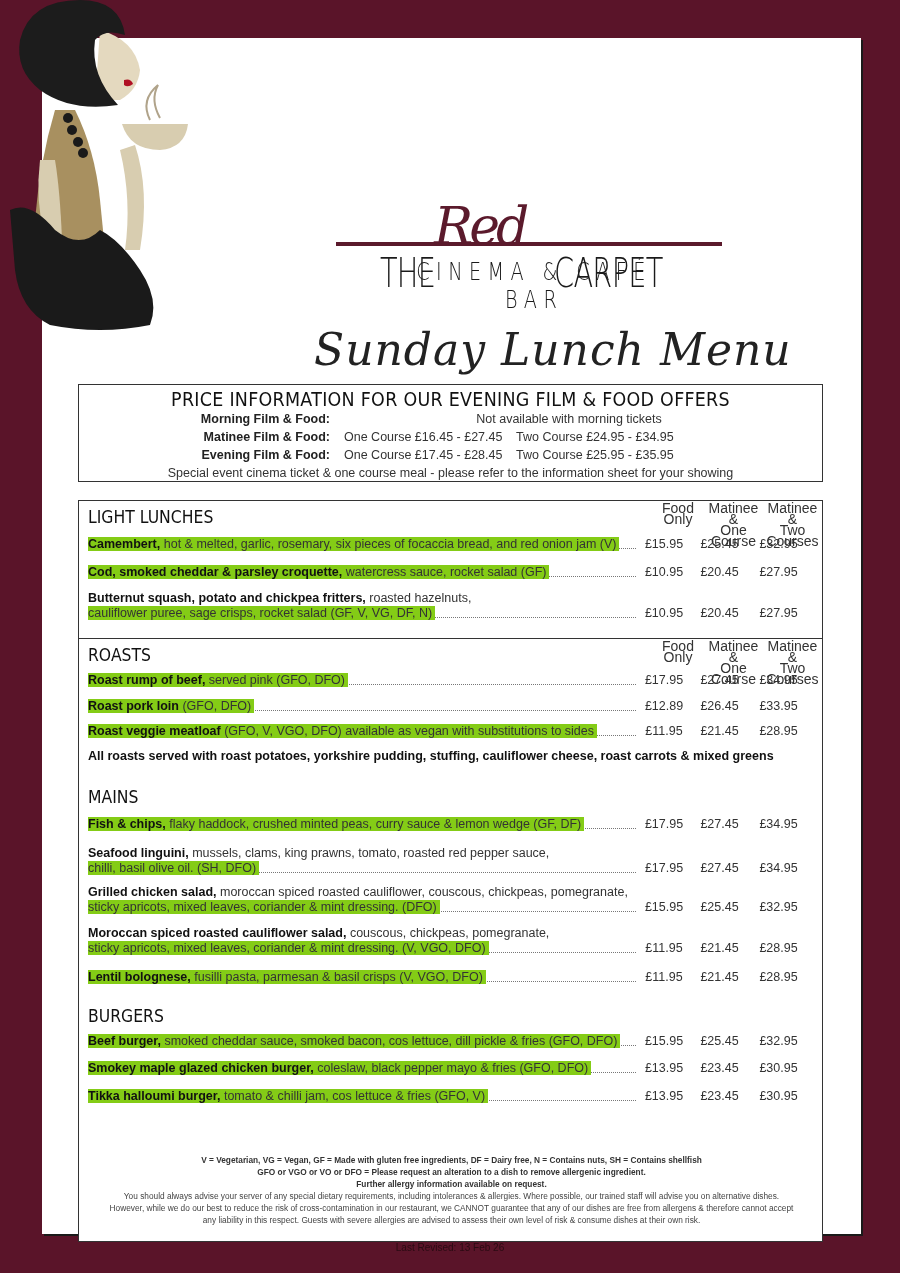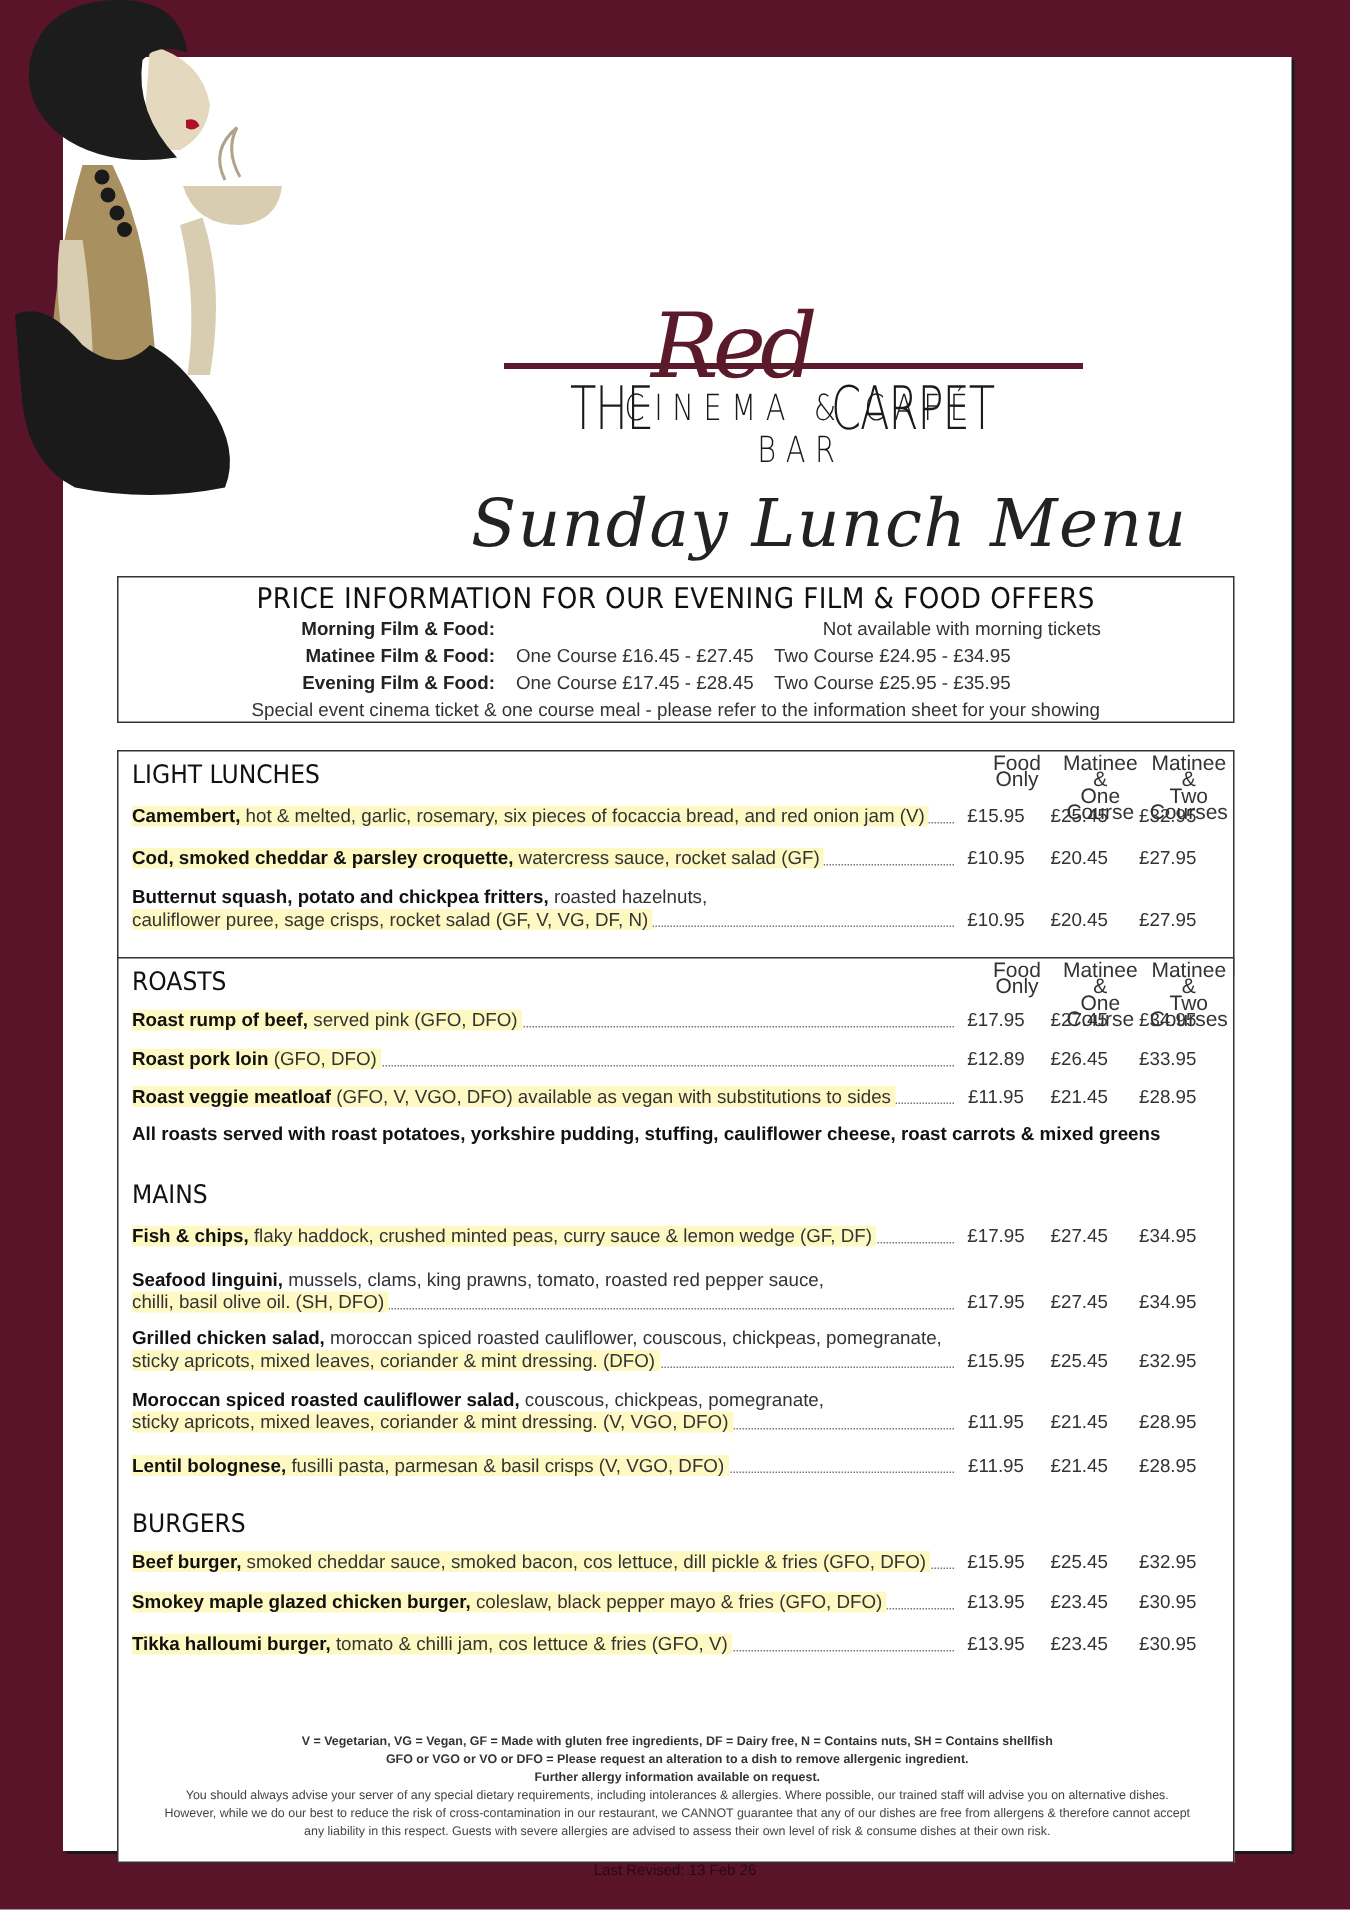--- a/index.html
+++ b/index.html
@@ -26,21 +26,21 @@
     position: absolute; top: 142px;
     font-family: "DejaVu Sans", sans-serif; font-weight: 300;
     font-size: 40px; letter-spacing: -1px; color: #1a1a1a;
     transform: scaleX(0.72); transform-origin: left;
   }
   .logo .the { left: 44px; }
   .logo .carpet { left: 218px; }
   .logo .red {
     position: absolute; left: 98px; top: 88px;
     font-family: "DejaVu Serif", serif; font-style: italic;
-    font-size: 60px; color: #5b1a2c; letter-spacing: -4px;
+    font-size: 52px; color: #5b1a2c; letter-spacing: -4px;
   }
   .logo .rule {
     position: absolute; left: 0; top: 134px; width: 386px; height: 4px; background: #5b1a2c;
   }
   .logo .sub {
     position: absolute; left: 48px; top: 150px; width: 300px; text-align: center;
     font-family: "DejaVu Sans", sans-serif; font-weight: 300;
     font-size: 24px; letter-spacing: 8px; color: #1a1a1a;
     transform: scaleX(0.8); transform-origin: center;
   }
@@ -61,35 +61,35 @@
   .price-box { top: 346px; height: 98px; text-align: center; }
   .price-box h2 {
     font-family: "DejaVu Sans", sans-serif; font-weight: normal;
     font-size: 19px; letter-spacing: 0.3px; margin-top: 3px; color: #111;
     transform: scaleX(0.92);
   }
   .price-row { display: flex; font-size: 12.5px; line-height: 18px; color: #333; }
   .price-row .lbl { width: 265px; text-align: right; font-weight: bold; color: #222; padding-right: 14px; }
   .price-row .one { width: 172px; text-align: left; }
   .price-row .two { text-align: left; }
-  .price-row .na { width: 390px; text-align: right; padding-left: 60px; }
+  .price-row .na { width: 390px; text-align: center; padding-left: 60px; }
   .price-note { font-size: 12.5px; color: #333; line-height: 18px; }
 
   .section-title {
     position: absolute; left: 9px;
     font-family: "DejaVu Sans", sans-serif; font-size: 17px; color: #111;
     transform: scaleX(0.92); transform-origin: left;
   }
   .col-heads { position: absolute; right: 0; display: flex; font-size: 14px; text-align: center; line-height: 11px; color: #333; }
   .col-heads div { width: 59px; }
   .col-heads div:first-child { width: 52px; }
 
   .item { position: absolute; left: 9px; right: 0; display: flex; align-items: flex-end; font-size: 12.5px; color: #333; line-height: 15px; }
   .item .desc { width: 550px; position: relative; overflow: hidden; white-space: nowrap; }
-  .item .desc .txt { background: #fef9c3; padding-right: 3px; position: relative; z-index: 1; }
+  .item .desc .txt { background: #84cc16; padding-right: 3px; position: relative; z-index: 1; }
   .item .desc::after {
     content: ""; position: absolute; left: 0; right: 2px; bottom: 3px;
     border-bottom: 1px dotted #777; z-index: 0;
   }
   .item b { color: #111; }
   .item .p { width: 59px; text-align: center; }
   .item .p.first { width: 52px; }
   .note { position: absolute; left: 9px; font-size: 12.5px; font-weight: bold; color: #111; }
 
   .light { top: 462px; height: 151px; }

